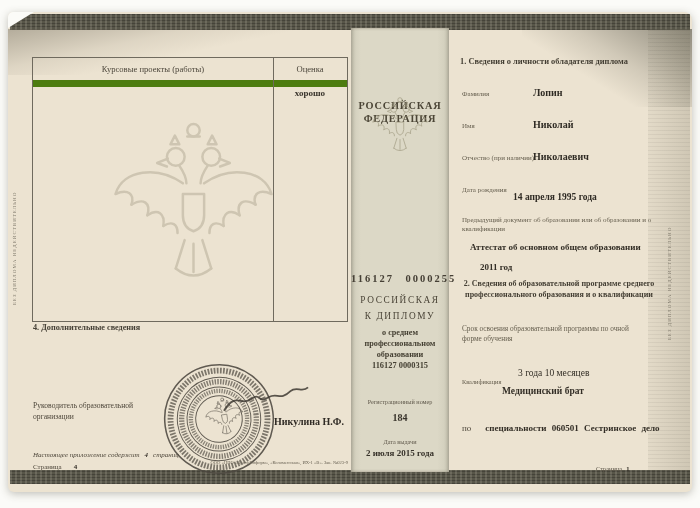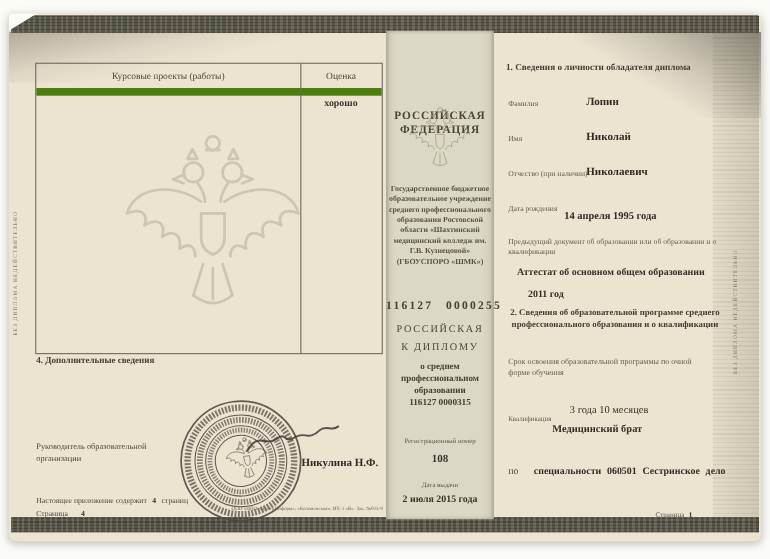--- a/index.html
+++ b/index.html
@@ -39,21 +39,21 @@
   .course-text{position:absolute;left:7px;top:28px;width:224px;font-size:9px;font-weight:bold;
     color:#3a352d;line-height:1.34;}
   .grade{position:absolute;left:241px;top:30px;width:72px;text-align:center;
     font-size:9px;font-weight:bold;color:#3a352d;}
   .wm-left{position:absolute;left:58px;top:58px;width:205px;height:195px;stroke:#bcb49e;opacity:.62;}
   .sec4{position:absolute;left:25px;top:311px;font-size:8.2px;font-weight:bold;color:#454036;}
   .head-label{position:absolute;left:25px;top:389px;width:125px;font-size:7.6px;color:#4d463a;line-height:1.4;}
   .seal{position:absolute;left:148px;top:344px;width:126px;height:126px;transform:rotate(-8deg);opacity:.88;}
   .signature{position:absolute;left:214px;top:368px;width:88px;height:42px;}
   .head-name{position:absolute;left:266px;top:404px;font-size:10px;font-weight:bold;color:#2f2a24;}
-  .pages-note{position:absolute;left:25px;top:439px;font-size:7px;color:#4d463a;}
+  .pages-note{position:absolute;left:25px;top:439px;font-size:7px;color:#4d463a;font-style:italic;}
   .pages-note b{margin:0 5px;color:#332e27;}
   .page-line-left{position:absolute;left:25px;top:451px;font-size:7px;color:#4d463a;}
   .page-line-left b{margin-left:12px;color:#332e27;}
   .imprint{position:absolute;left:188px;top:448px;width:152px;font-size:4.6px;color:#6b6456;text-align:right;}
 
   
   .mid{position:absolute;left:343px;top:16px;width:98px;height:444px;
     background:linear-gradient(90deg,#cfccba 0%, #dcd8c6 10%, #dcd8c6 88%, #cfccba 100%);
     box-shadow:inset 2px 0 3px rgba(70,65,50,.25), inset -2px 0 3px rgba(70,65,50,.25);
     text-align:center;}
@@ -180,30 +180,29 @@
     <div class="imprint">ООО «НПО «ЦентрИнформ», «Коломенская», ИХ-1 «В». Зак. №023-9</div>
 
     <div class="mid">
       <div class="mid-country">
         <div>РОССИЙСКАЯ</div>
         <div>ФЕДЕРАЦИЯ</div>
       </div>
       <svg class="wm-mid eagle-use" viewBox="0 0 100 110">
         <use href="#eagle"></use>
       </svg>
-      <div class="mid-inst">Государственное бюджетное образовательное учреждение среднего профессионального образования Ростовской области «Шахтинский медицинский колледж им. Г.В. Кузнецовой» (ГБОУСПОРО «ШМК»)</div>
       <div class="serial-top">116127 0000255</div>
       <div class="mid-title">
         <div>РОССИЙСКАЯ</div>
         <div>К ДИПЛОМУ</div>
       </div>
       <div class="mid-sub">о среднем профессиональном образовании</div>
       <div class="serial-bottom">116127 0000315</div>
       <div class="reg-label">Регистрационный номер</div>
-      <div class="reg-num">108</div>
+      <div class="reg-num">184</div>
       <div class="date-label">Дата выдачи</div>
       <div class="date-val">2 июля 2015 года</div>
     </div>
 
     <div class="s1-title">1. Сведения о личности обладателя диплома</div>
 
     <div class="flabel" style="left:454px;top:78px">Фамилия</div>
     <div class="fvalue" style="left:525px;top:75px">Лопин</div>
 
     <div class="flabel" style="left:454px;top:110px">Имя</div>

